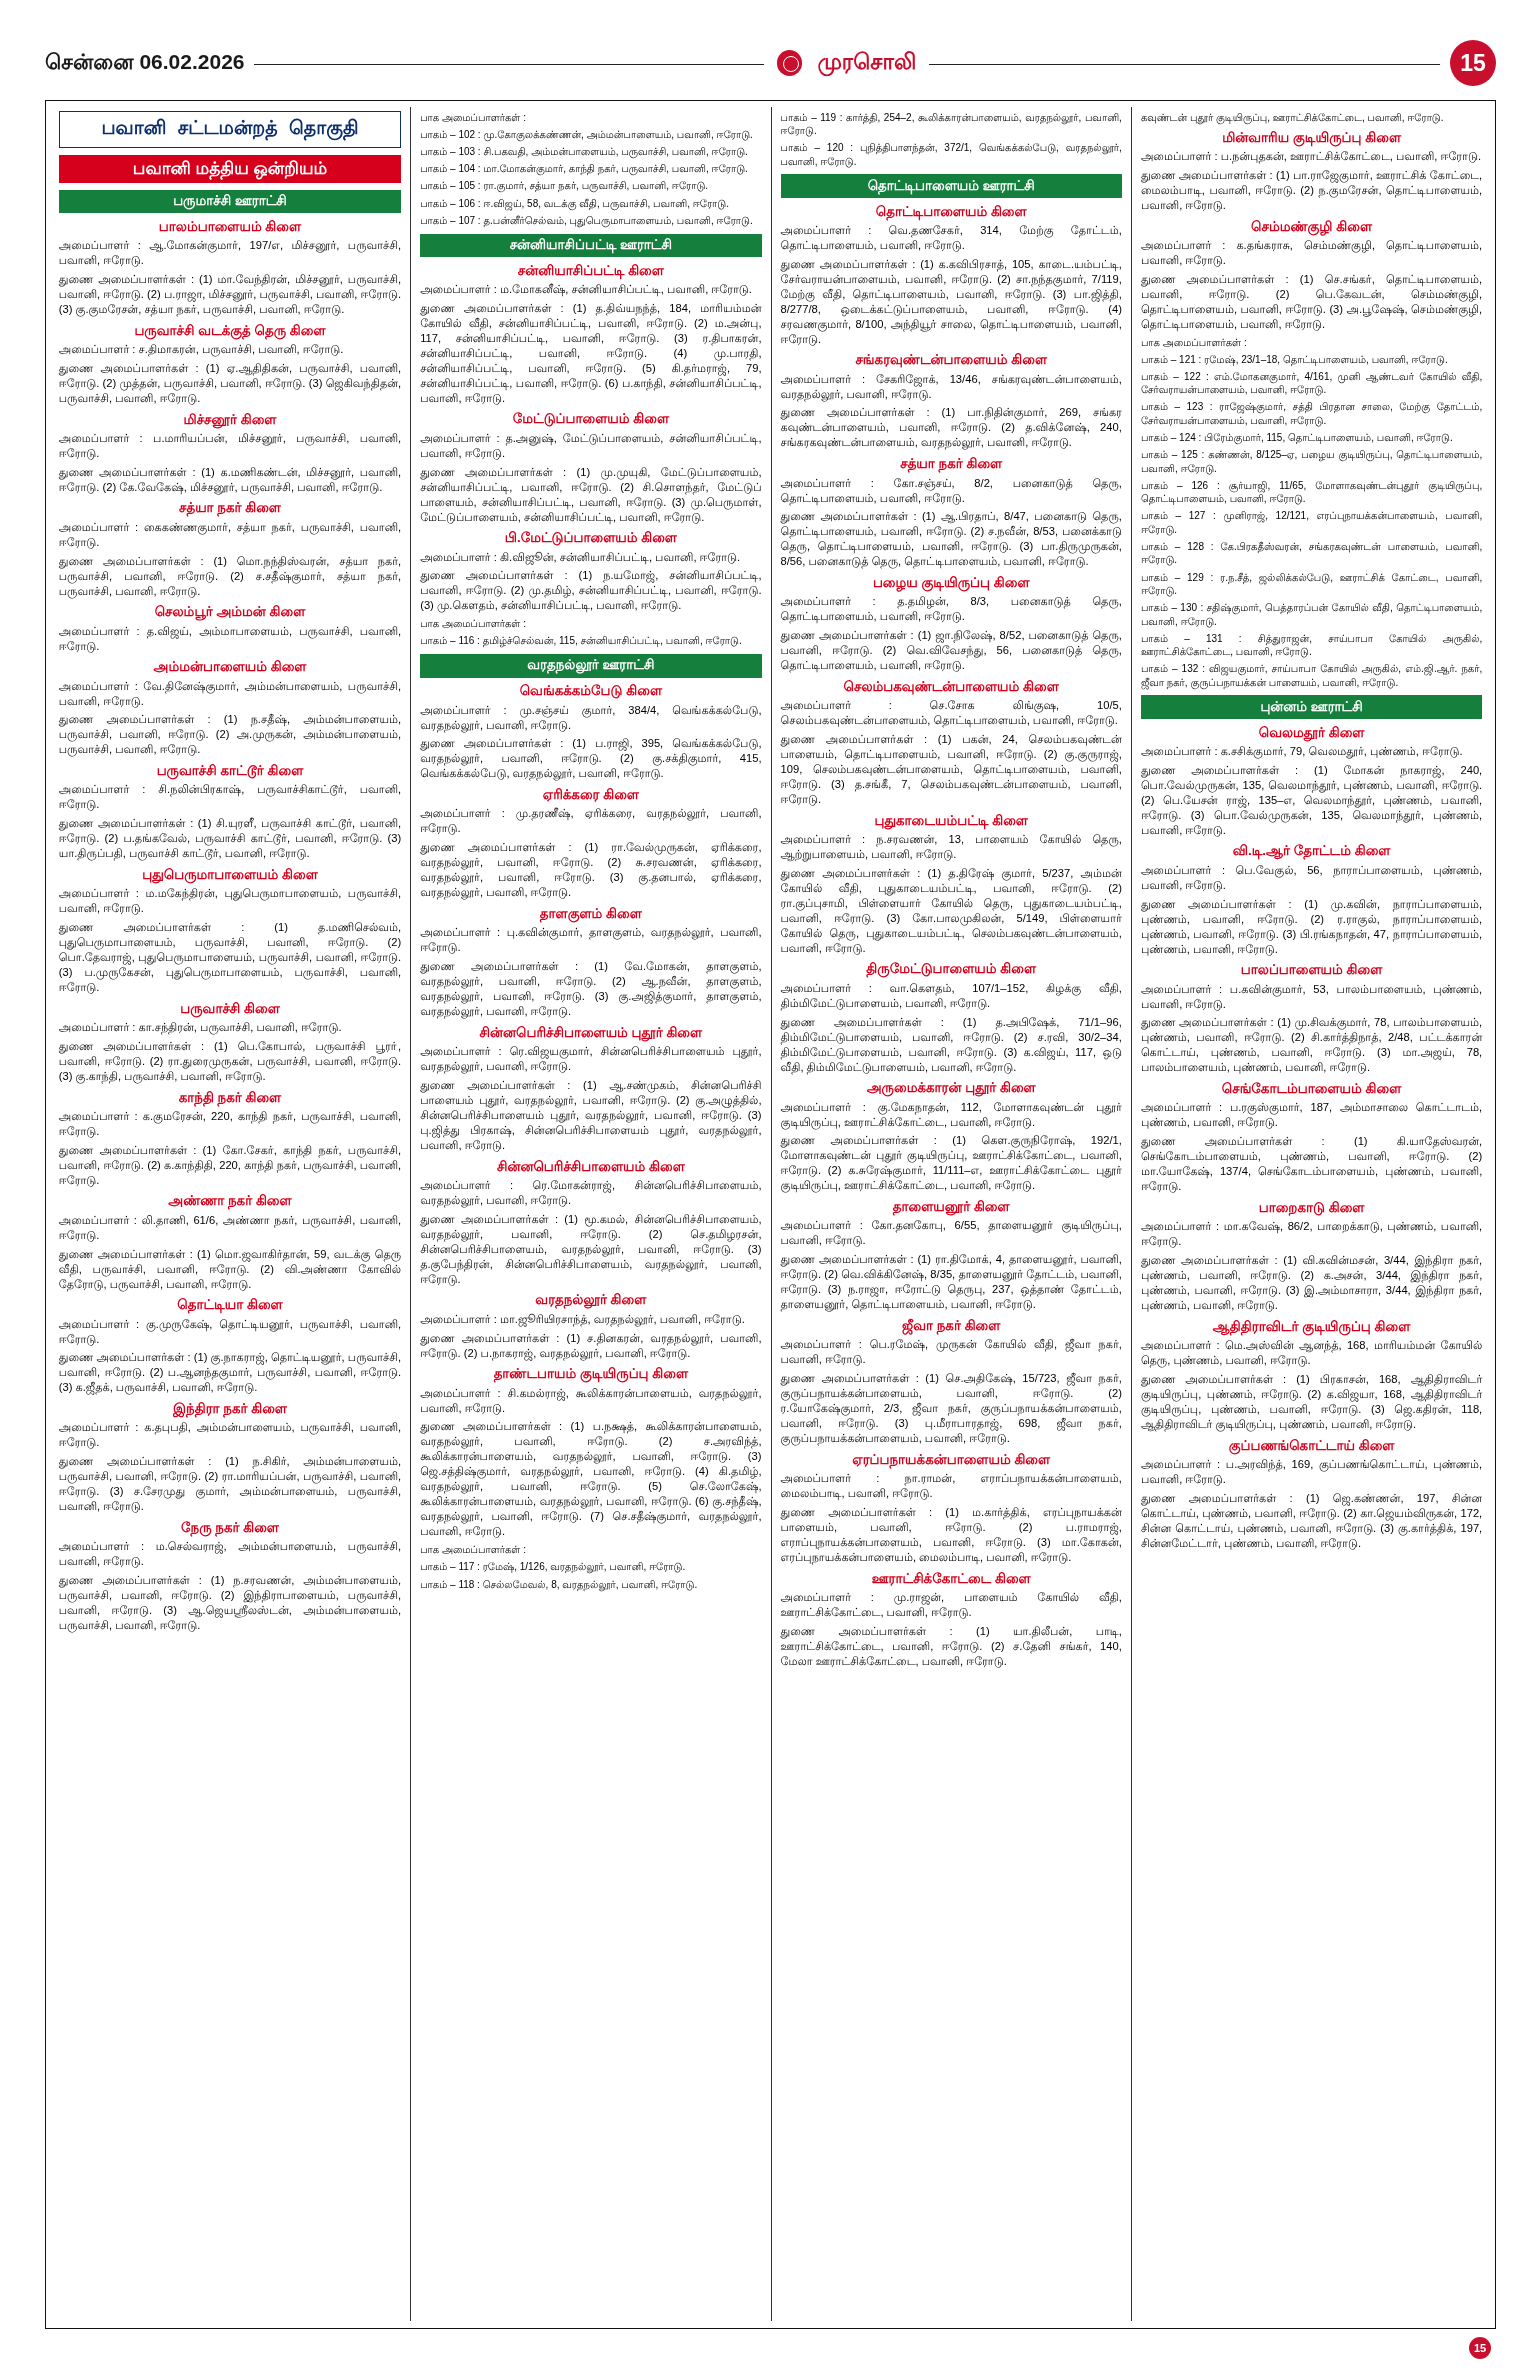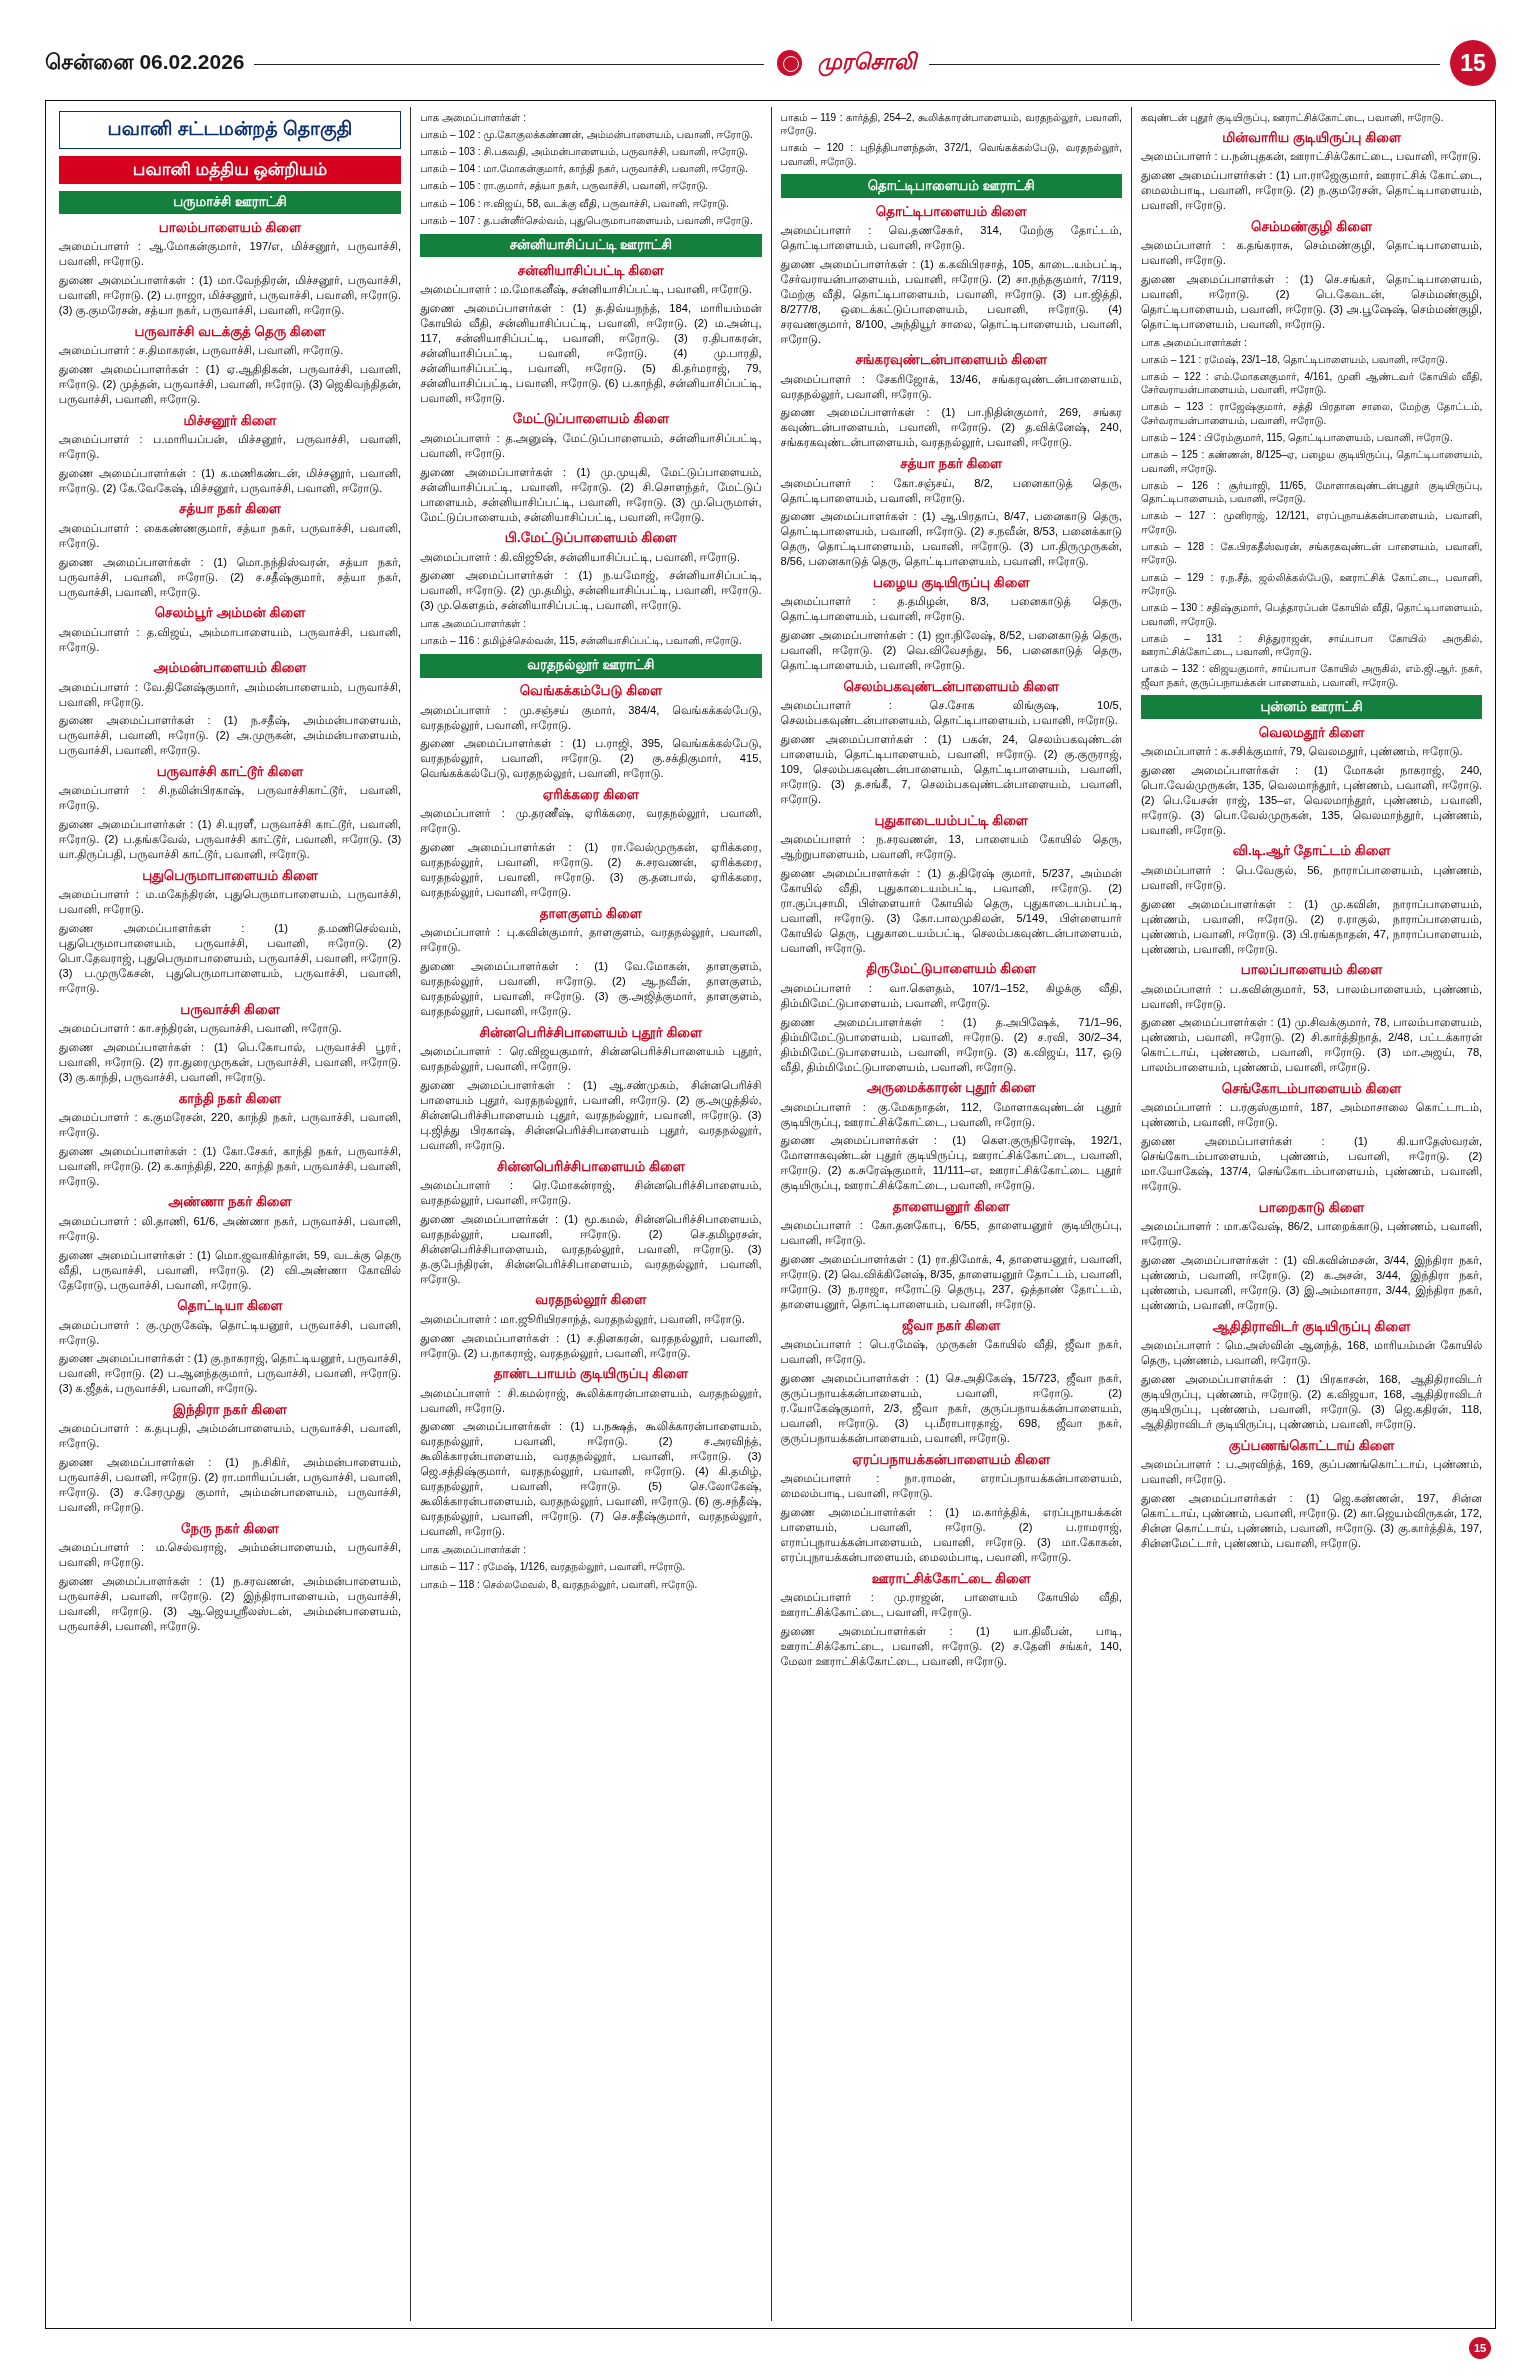--- a/index.html
+++ b/index.html
@@ -35,21 +35,20 @@
     height:0;
     border-top:1.9px solid #222;
     margin-top:2.6px;
   }
   .masthead .logo {
     display:flex;
     align-items:center;
     gap:15px;
     padding:0 12.8px;
     white-space:nowrap;
-    font-style:italic;
   }
   .logo-mark {
     width:25.5px; height:25.5px;
     border-radius:50%;
     background:#c8102e;
     display:inline-block;
     position:relative;
   }
   .logo-mark::after{
     content:"";
@@ -95,20 +94,21 @@
     border:1.9px solid #0b2e6f;
     background:#fff;
     text-align:center;
     padding:6.4px 2.6px;
     margin-bottom:6.4px;
   }
   .title-box .t {
     color:#0b2e6f;
     font-size:19px;
     font-weight:bold;
+    font-family:Liberation Mono, monospace;
   }
   .redbar {
     background:#d6001c;
     color:#fff;
     text-align:center;
     font-size:17px;
     font-weight:bold;
     padding:3.8px 1.3px;
     margin-bottom:5.1px;
   }

